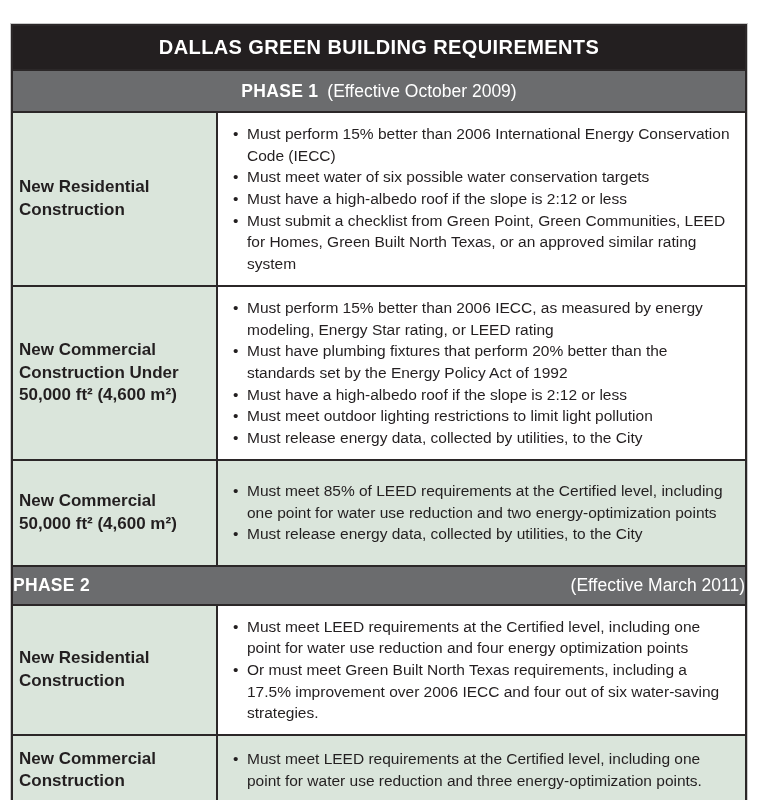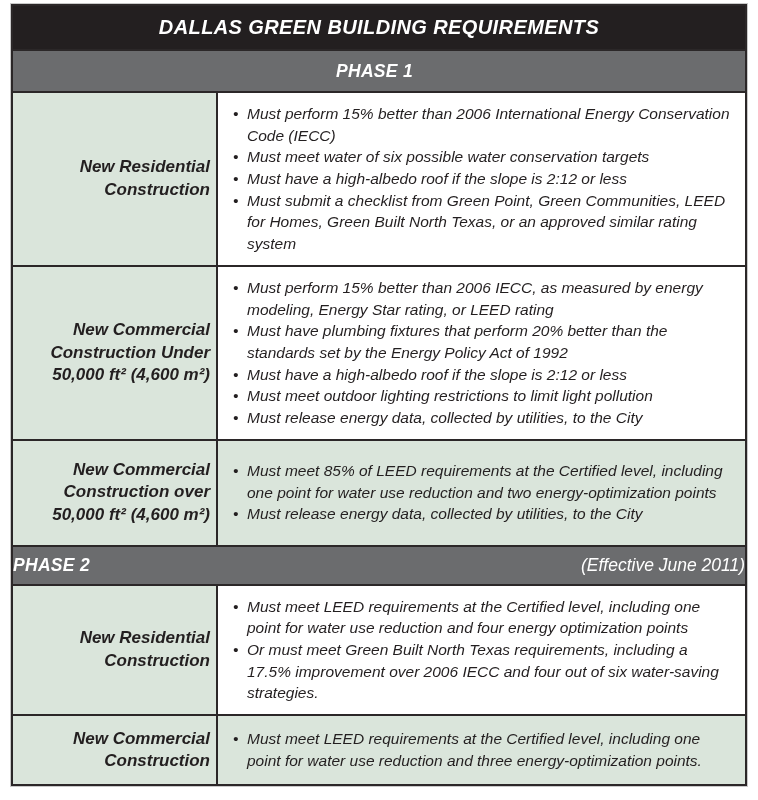--- a/index.html
+++ b/index.html
@@ -9,22 +9,21 @@
     width: 758px;
     height: 800px;
     font-family: "Liberation Sans", sans-serif;
     color: #231f20;
     -webkit-font-smoothing: antialiased;
   }
   .page {
     box-sizing: border-box;
     width: 758px;
     height: 800px;
-    padding: 4px 11px 11px 11px;
-    font-style: italic;
+    padding: 24px 11px 11px 11px;
   }
   .gbtable {
     border: 2px solid #2b2728;
     box-shadow: 0 0 0 1px #c9c9c9;
     background: #ffffff;
   }
   .title-bar {
     background: #231f20;
     color: #ffffff;
     font-weight: bold;
@@ -60,21 +59,21 @@
   }
   .cat {
     flex: 0 0 205px;
     width: 205px;
     box-sizing: border-box;
     background: #dae5db;
     border-right: 2px solid #2b2728;
     display: flex;
     flex-direction: column;
     justify-content: center;
-    text-align: right;
+    text-align: left;
     font-weight: bold;
     font-size: 17px;
     line-height: 1.32;
     padding: 6px 6px;
   }
   .req {
     flex: 1;
     box-sizing: border-box;
     background: #ffffff;
     padding: 10px 12px 10px 15px;
@@ -105,20 +104,21 @@
 </head>
 <body>
 
 <div class="page">
   <div class="gbtable">
 
     <div class="title-bar">DALLAS GREEN BUILDING REQUIREMENTS</div>
 
     <div class="phase-bar">
       <span class="phase-name">PHASE 1</span>
+      <span class="phase-eff">(Effective October 2009)</span>
     </div>
 
     <div class="row r1">
       <div class="cat">
         <div>New Residential</div>
         <div>Construction</div>
       </div>
       <div class="req">
         <ul class="bullets">
           <li class="bullet">
@@ -169,40 +169,39 @@
             <span class="dot">•</span>
             <span class="txt">Must release energy data, collected by utilities, to the City</span>
           </li>
         </ul>
       </div>
     </div>
 
     <div class="row r3">
       <div class="cat">
         <div>New Commercial</div>
-        <div>Construction over</div>
         <div>50,000 ft² (4,600 m²)</div>
       </div>
       <div class="req green">
         <ul class="bullets">
           <li class="bullet">
             <span class="dot">•</span>
             <span class="txt">Must meet 85% of LEED requirements at the Certified level, including one point for water use reduction and two energy-optimization points</span>
           </li>
           <li class="bullet">
             <span class="dot">•</span>
             <span class="txt">Must release energy data, collected by utilities, to the City</span>
           </li>
         </ul>
       </div>
     </div>
 
     <div class="phase-bar short">
       <span class="phase-name">PHASE 2</span>
-      <span class="phase-eff">(Effective June 2011)</span>
+      <span class="phase-eff">(Effective March 2011)</span>
     </div>
 
     <div class="row r4">
       <div class="cat">
         <div>New Residential</div>
         <div>Construction</div>
       </div>
       <div class="req">
         <ul class="bullets">
           <li class="bullet">

